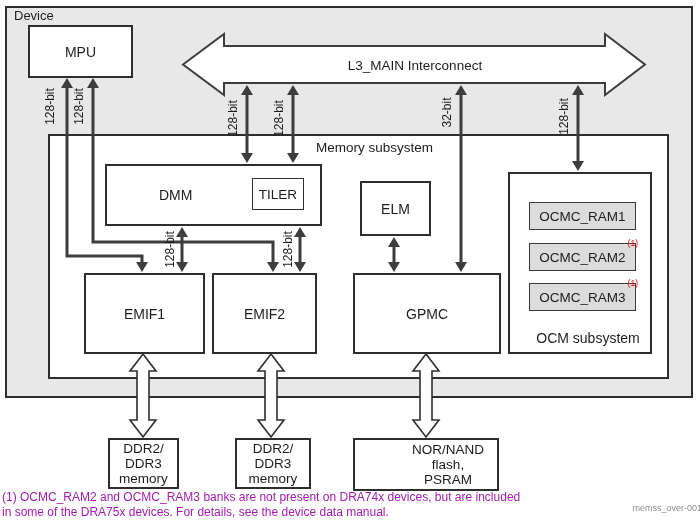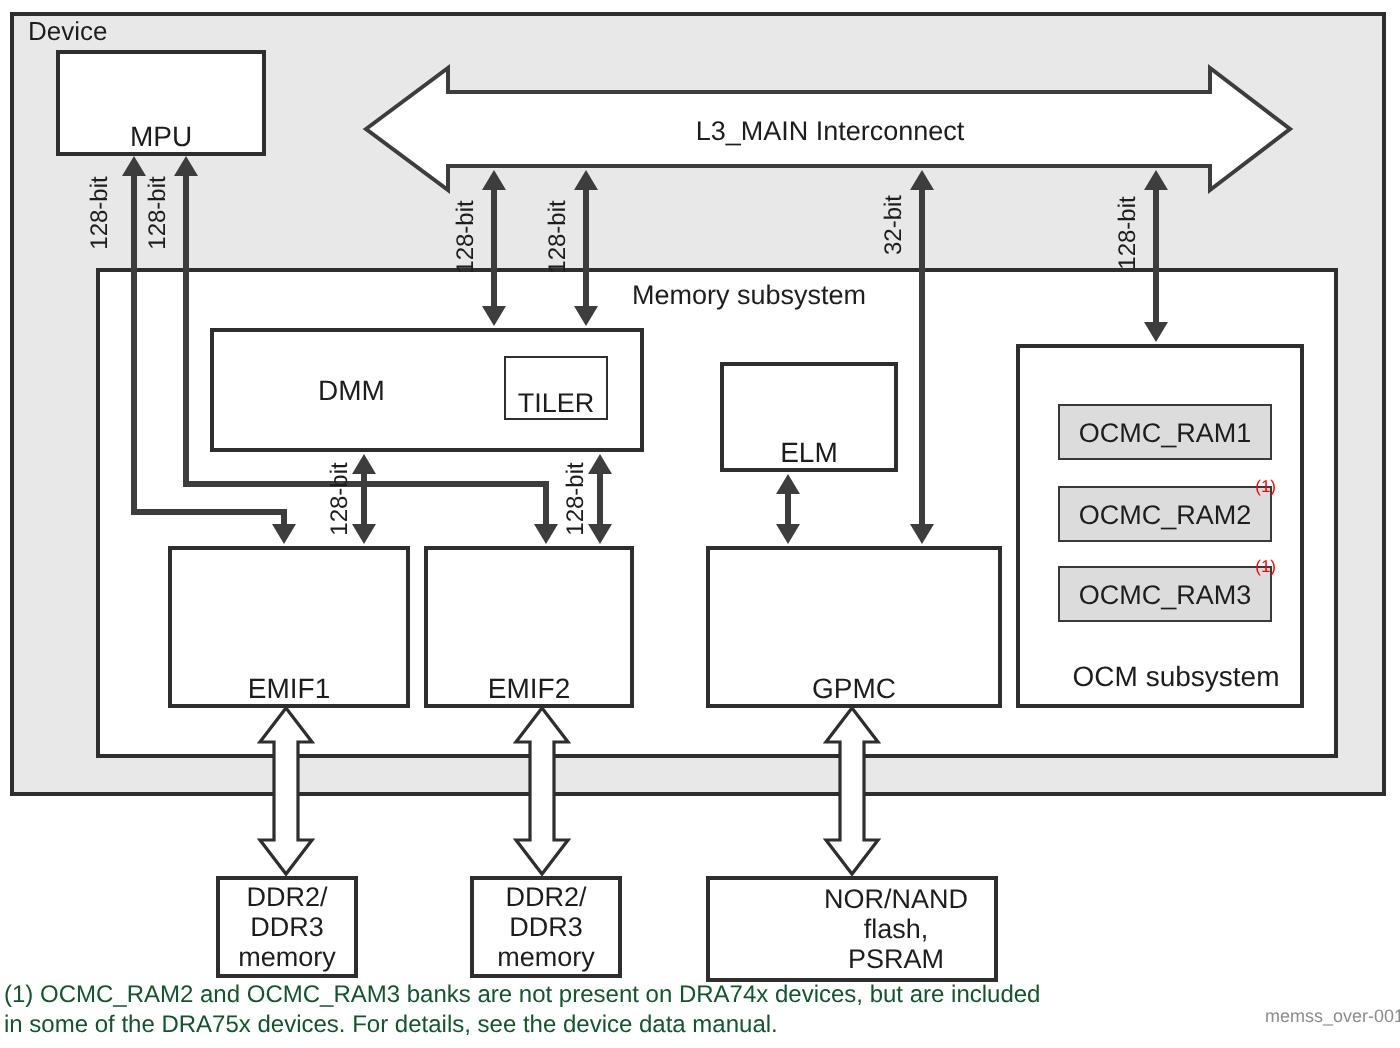--- a/index.html
+++ b/index.html
@@ -5,32 +5,32 @@
   * { box-sizing: border-box; margin: 0; padding: 0; }
   html,body { background:#fff; }
   .canvas {
     position: relative; width: 700px; height: 524px;
     background: #ffffff; overflow: hidden;
     font-family: "Liberation Sans", sans-serif; color: #1d1d1d;
   }
   .abs { position: absolute; }
   .box {
     position: absolute; background: #ffffff; border: 2px solid #2e2e2e;
-    display: flex; align-items: flex-end; justify-content: center;
+    display: flex; align-items: center; justify-content: center;
     font-size: 14px;
   }
   #device { left:5px; top:6px; width:688px; height:392px; background:#e8e8e8; }
   #device-label { left:14px; top:8px; font-size:13px; }
   #mpu { left:28px; top:25px; width:105px; height:53px; }
   #memsys { left:48px; top:134px; width:621px; height:245px; }
   #memsys-label { left:316px; top:140px; font-size:13.5px; }
   #dmm { left:105px; top:164px; width:217px; height:62px; }
   .dmm-label { position:absolute; left:52px; top:50%; transform:translateY(-50%); font-size:14px; }
   #tiler { left:252px; top:178px; width:52px; height:32px; border-width:1.5px; font-size:13.5px; }
-  #elm { left:360px; top:181px; width:89px; height:55px; }
+  #elm { left:360px; top:181px; width:71px; height:55px; }
   #emif1 { left:84px; top:273px; width:121px; height:81px; }
   #emif2 { left:212px; top:273px; width:105px; height:81px; }
   #gpmc { left:353px; top:273px; width:148px; height:81px; }
   #ocm { left:508px; top:172px; width:144px; height:182px; }
   .ram {
     position:absolute; left:19px; width:107px; height:28px;
     background:#dcdcdc; border:1.5px solid #3a3a3a;
     display:flex; align-items:center; justify-content:center; font-size:13.5px;
   }
   #ram1 { top:28px; } #ram2 { top:69px; } #ram3 { top:109px; }
@@ -51,21 +51,21 @@
   }
   #bw-mpu1 { left:27px;  top:100px; }
   #bw-mpu2 { left:56px;  top:100px; }
   #bw-dmm1 { left:210px; top:112px; }
   #bw-dmm2 { left:256px; top:112px; }
   #bw-g32  { left:424px; top:106px; }
   #bw-ocm  { left:541px; top:110px; }
   #bw-de1  { left:147px; top:243px; }
   #bw-de2  { left:265px; top:243px; }
   #overlay { position:absolute; left:0; top:0; pointer-events:none; }
-  #footnote { left:2px; top:490px; font-size:12px; line-height:14.5px; color:#14532d; white-space:nowrap; }
+  #footnote { left:2px; top:490px; font-size:12px; line-height:14.5px; color:#a21caf; white-space:nowrap; }
   #watermark { right:-2px; top:503px; font-size:9px; color:#8c8c8c; }
 </style>
 </head>
 <body>
 
 <div class="canvas">
 
   <div class="box" id="device"></div>
   <div class="abs" id="device-label">Device</div>
 

